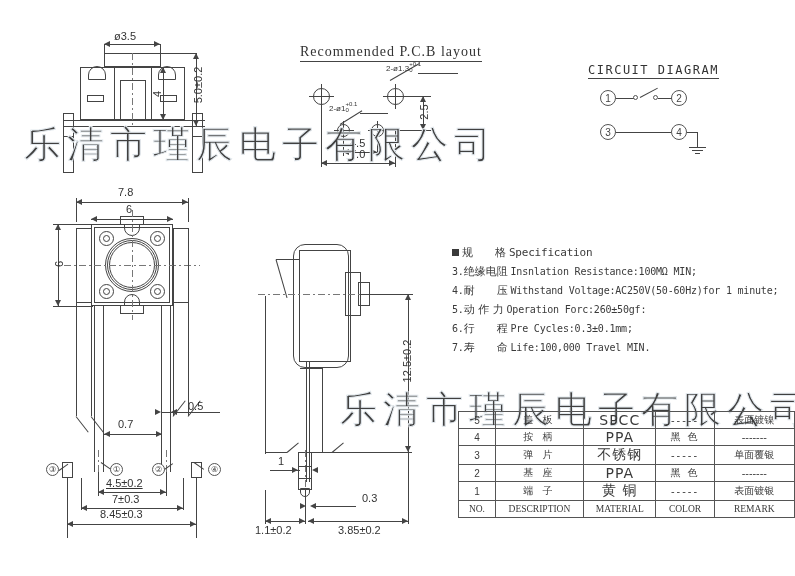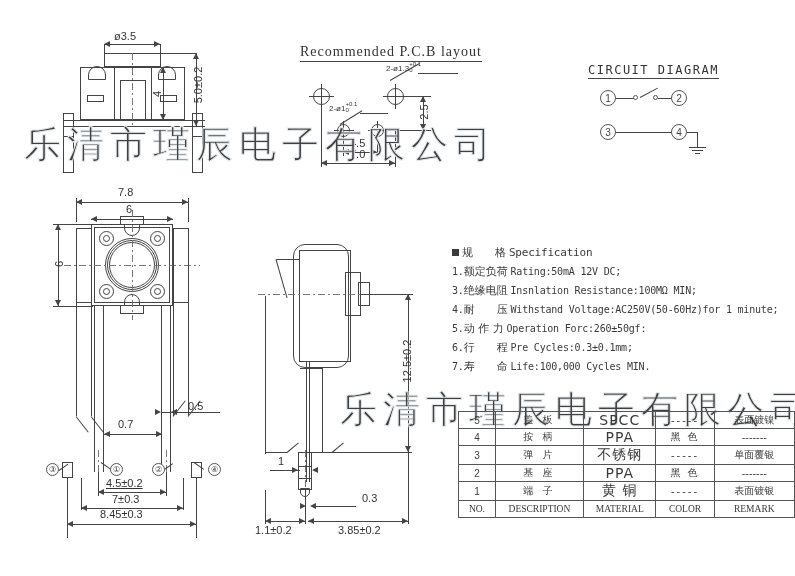--- a/index.html
+++ b/index.html
@@ -413,42 +413,38 @@
     <div class="dim" style="left:338px;top:524px;">3.85±0.2</div>
   </div>
 
   <div class="specwrap">
     <div class="specline">
       <span class="sq"></span><span class="cn">规　　格</span>
       <span class="en" style="font-size:11px;">Specification</span>
     </div>
 
     <div class="specline">
-      <span class="en">1.</span><span class="cn">额定负荷</span>
-      <span class="en">Rating:50mA 12V DC;</span>
-    </div>
-    <div class="specline">
       <span class="en">3.</span><span class="cn">绝缘电阻</span>
       <span class="en">Insnlation Resistance:100MΩ  MIN;</span>
     </div>
     <div class="specline">
       <span class="en">4.</span><span class="cn">耐　　压</span>
       <span class="en">Withstand Voltage:AC250V(50-60Hz)for 1 minute;</span>
     </div>
     <div class="specline">
       <span class="en">5.</span><span class="cn">动 作 力</span>
       <span class="en">Operation Forc:260±50gf:</span>
     </div>
     <div class="specline">
       <span class="en">6.</span><span class="cn">行　　程</span>
       <span class="en">Pre Cycles:0.3±0.1mm;</span>
     </div>
     <div class="specline">
       <span class="en">7.</span><span class="cn">寿　　命</span>
-      <span class="en">Life:100,000 Cycles MIN.</span>
+      <span class="en">Life:100,000 Travel MIN.</span>
     </div>
   </div>
 
   <table class="parts">
     <tbody>
         <tr>
       <td class="c-no">5</td>
       <td class="c-desc">盖 板</td>
       <td class="c-mat">SPCC</td>
       <td class="c-col">-----</td>

